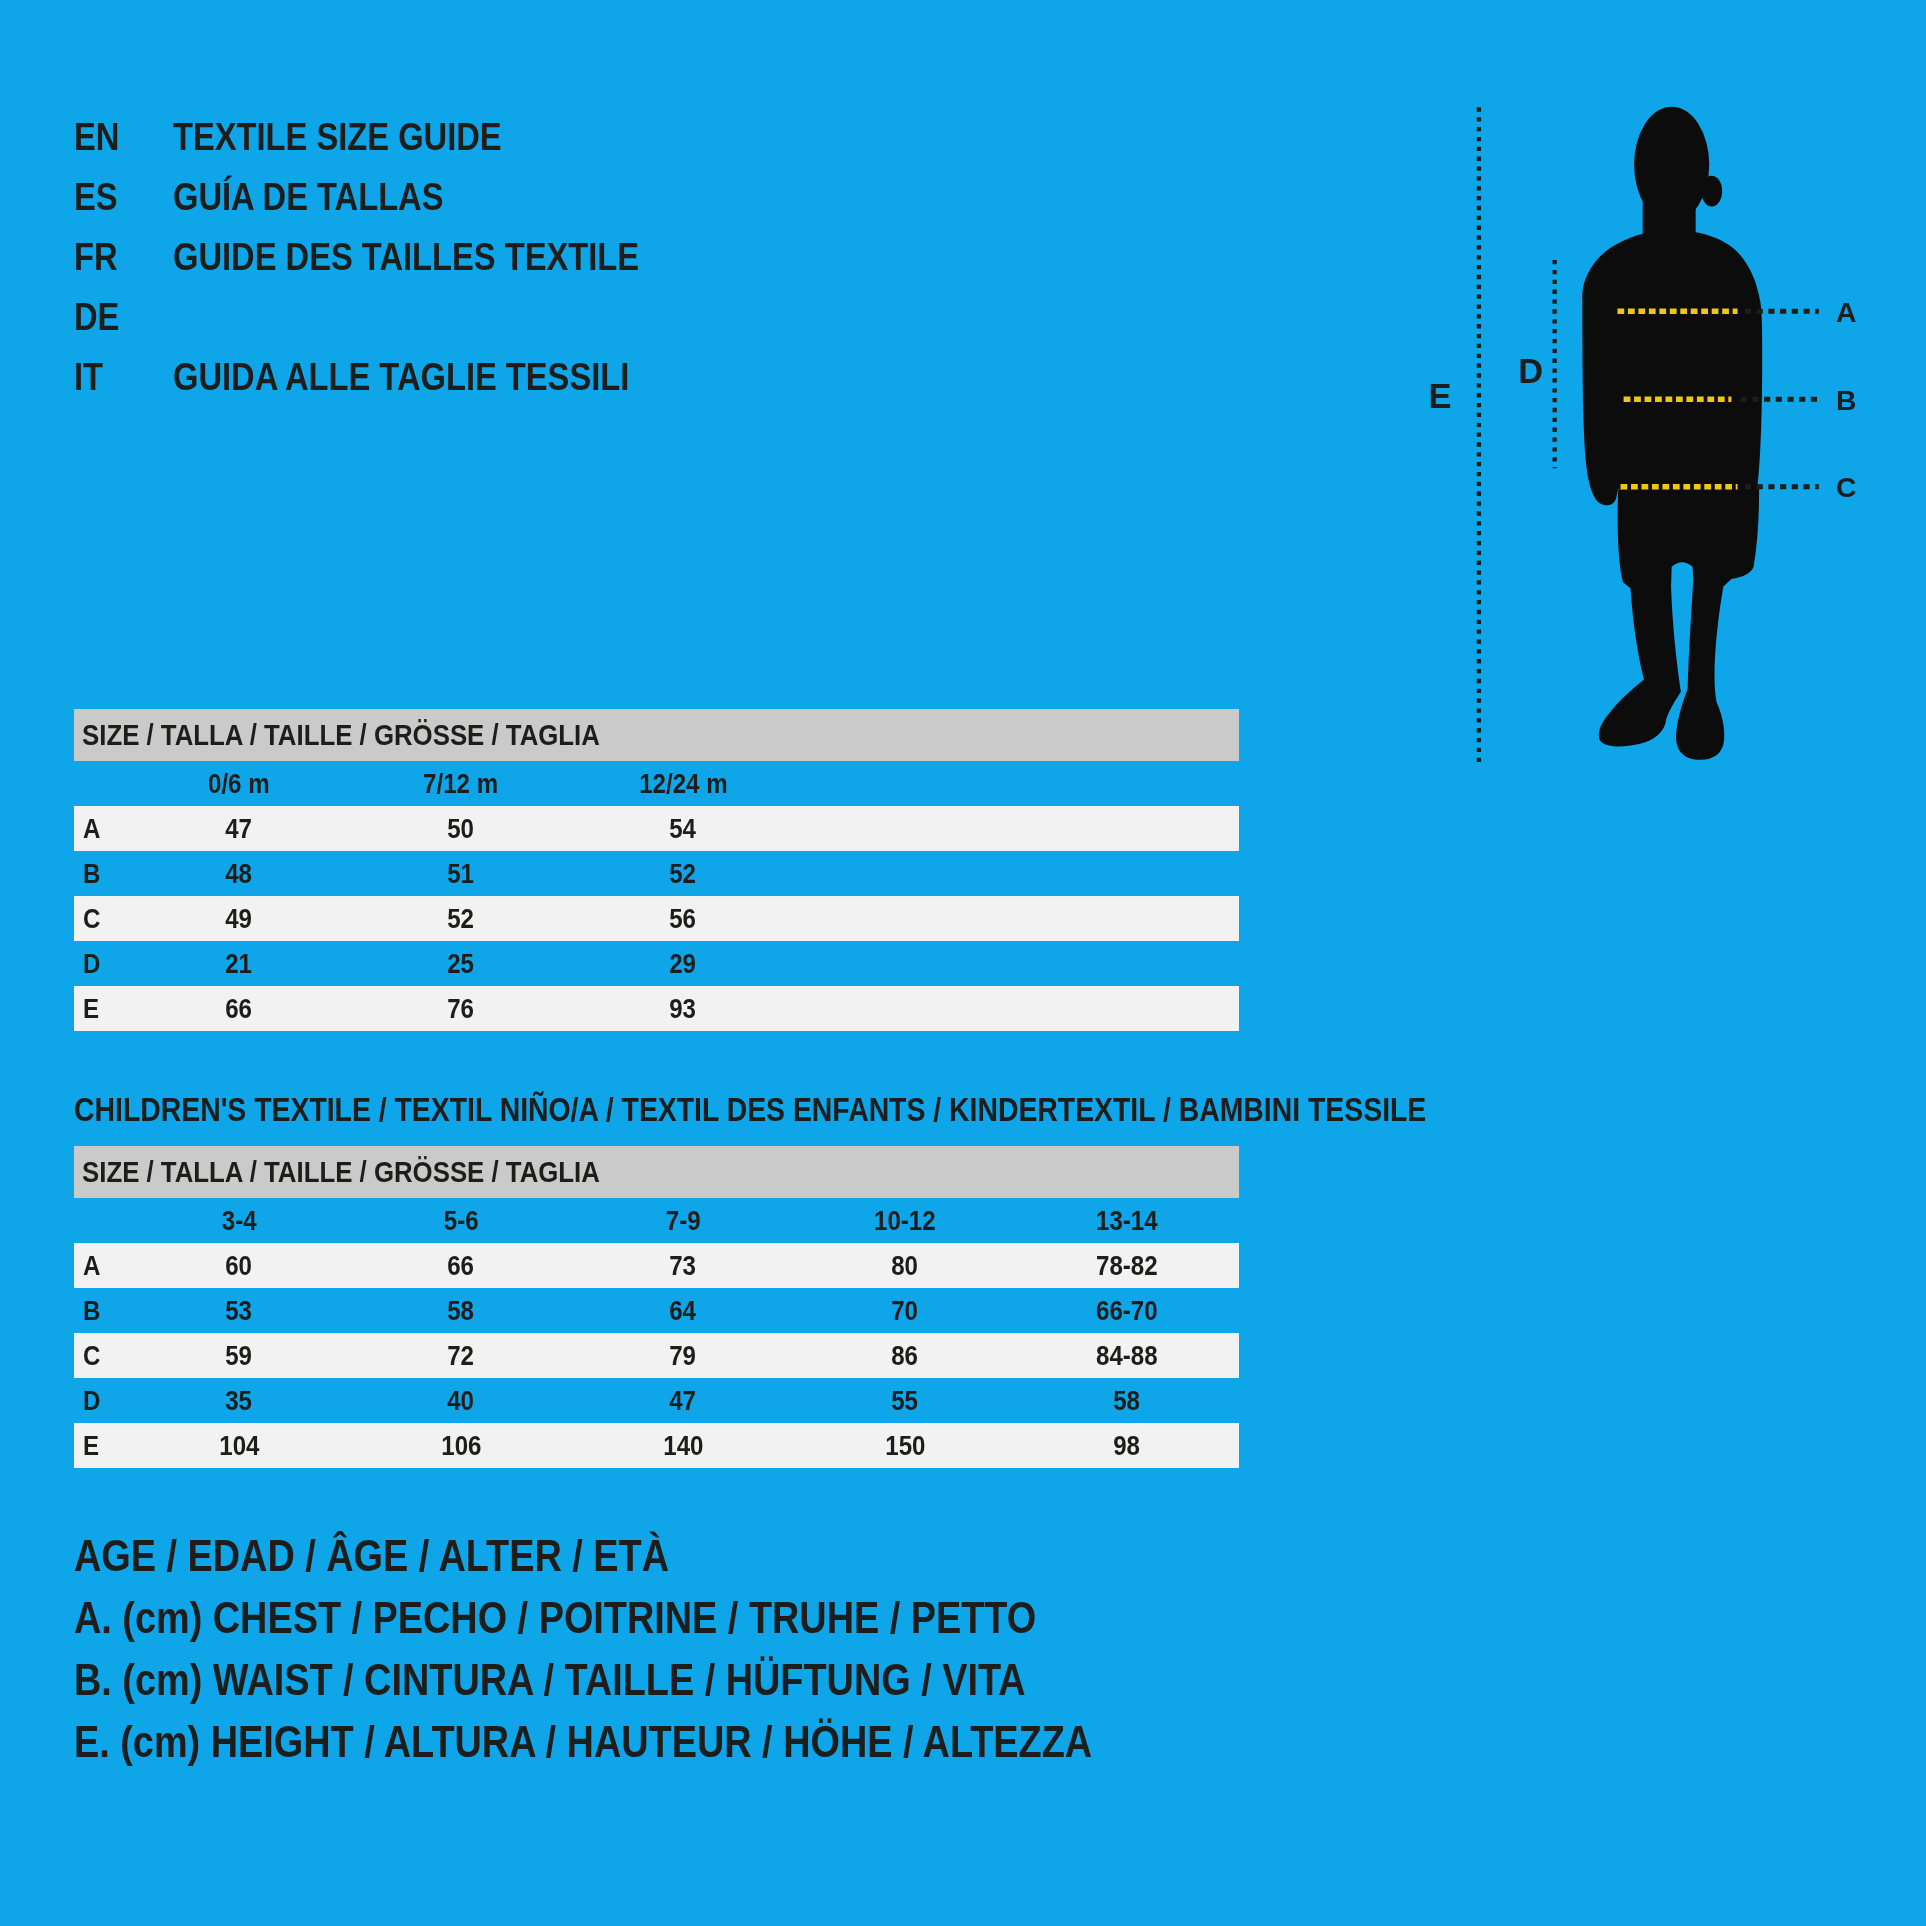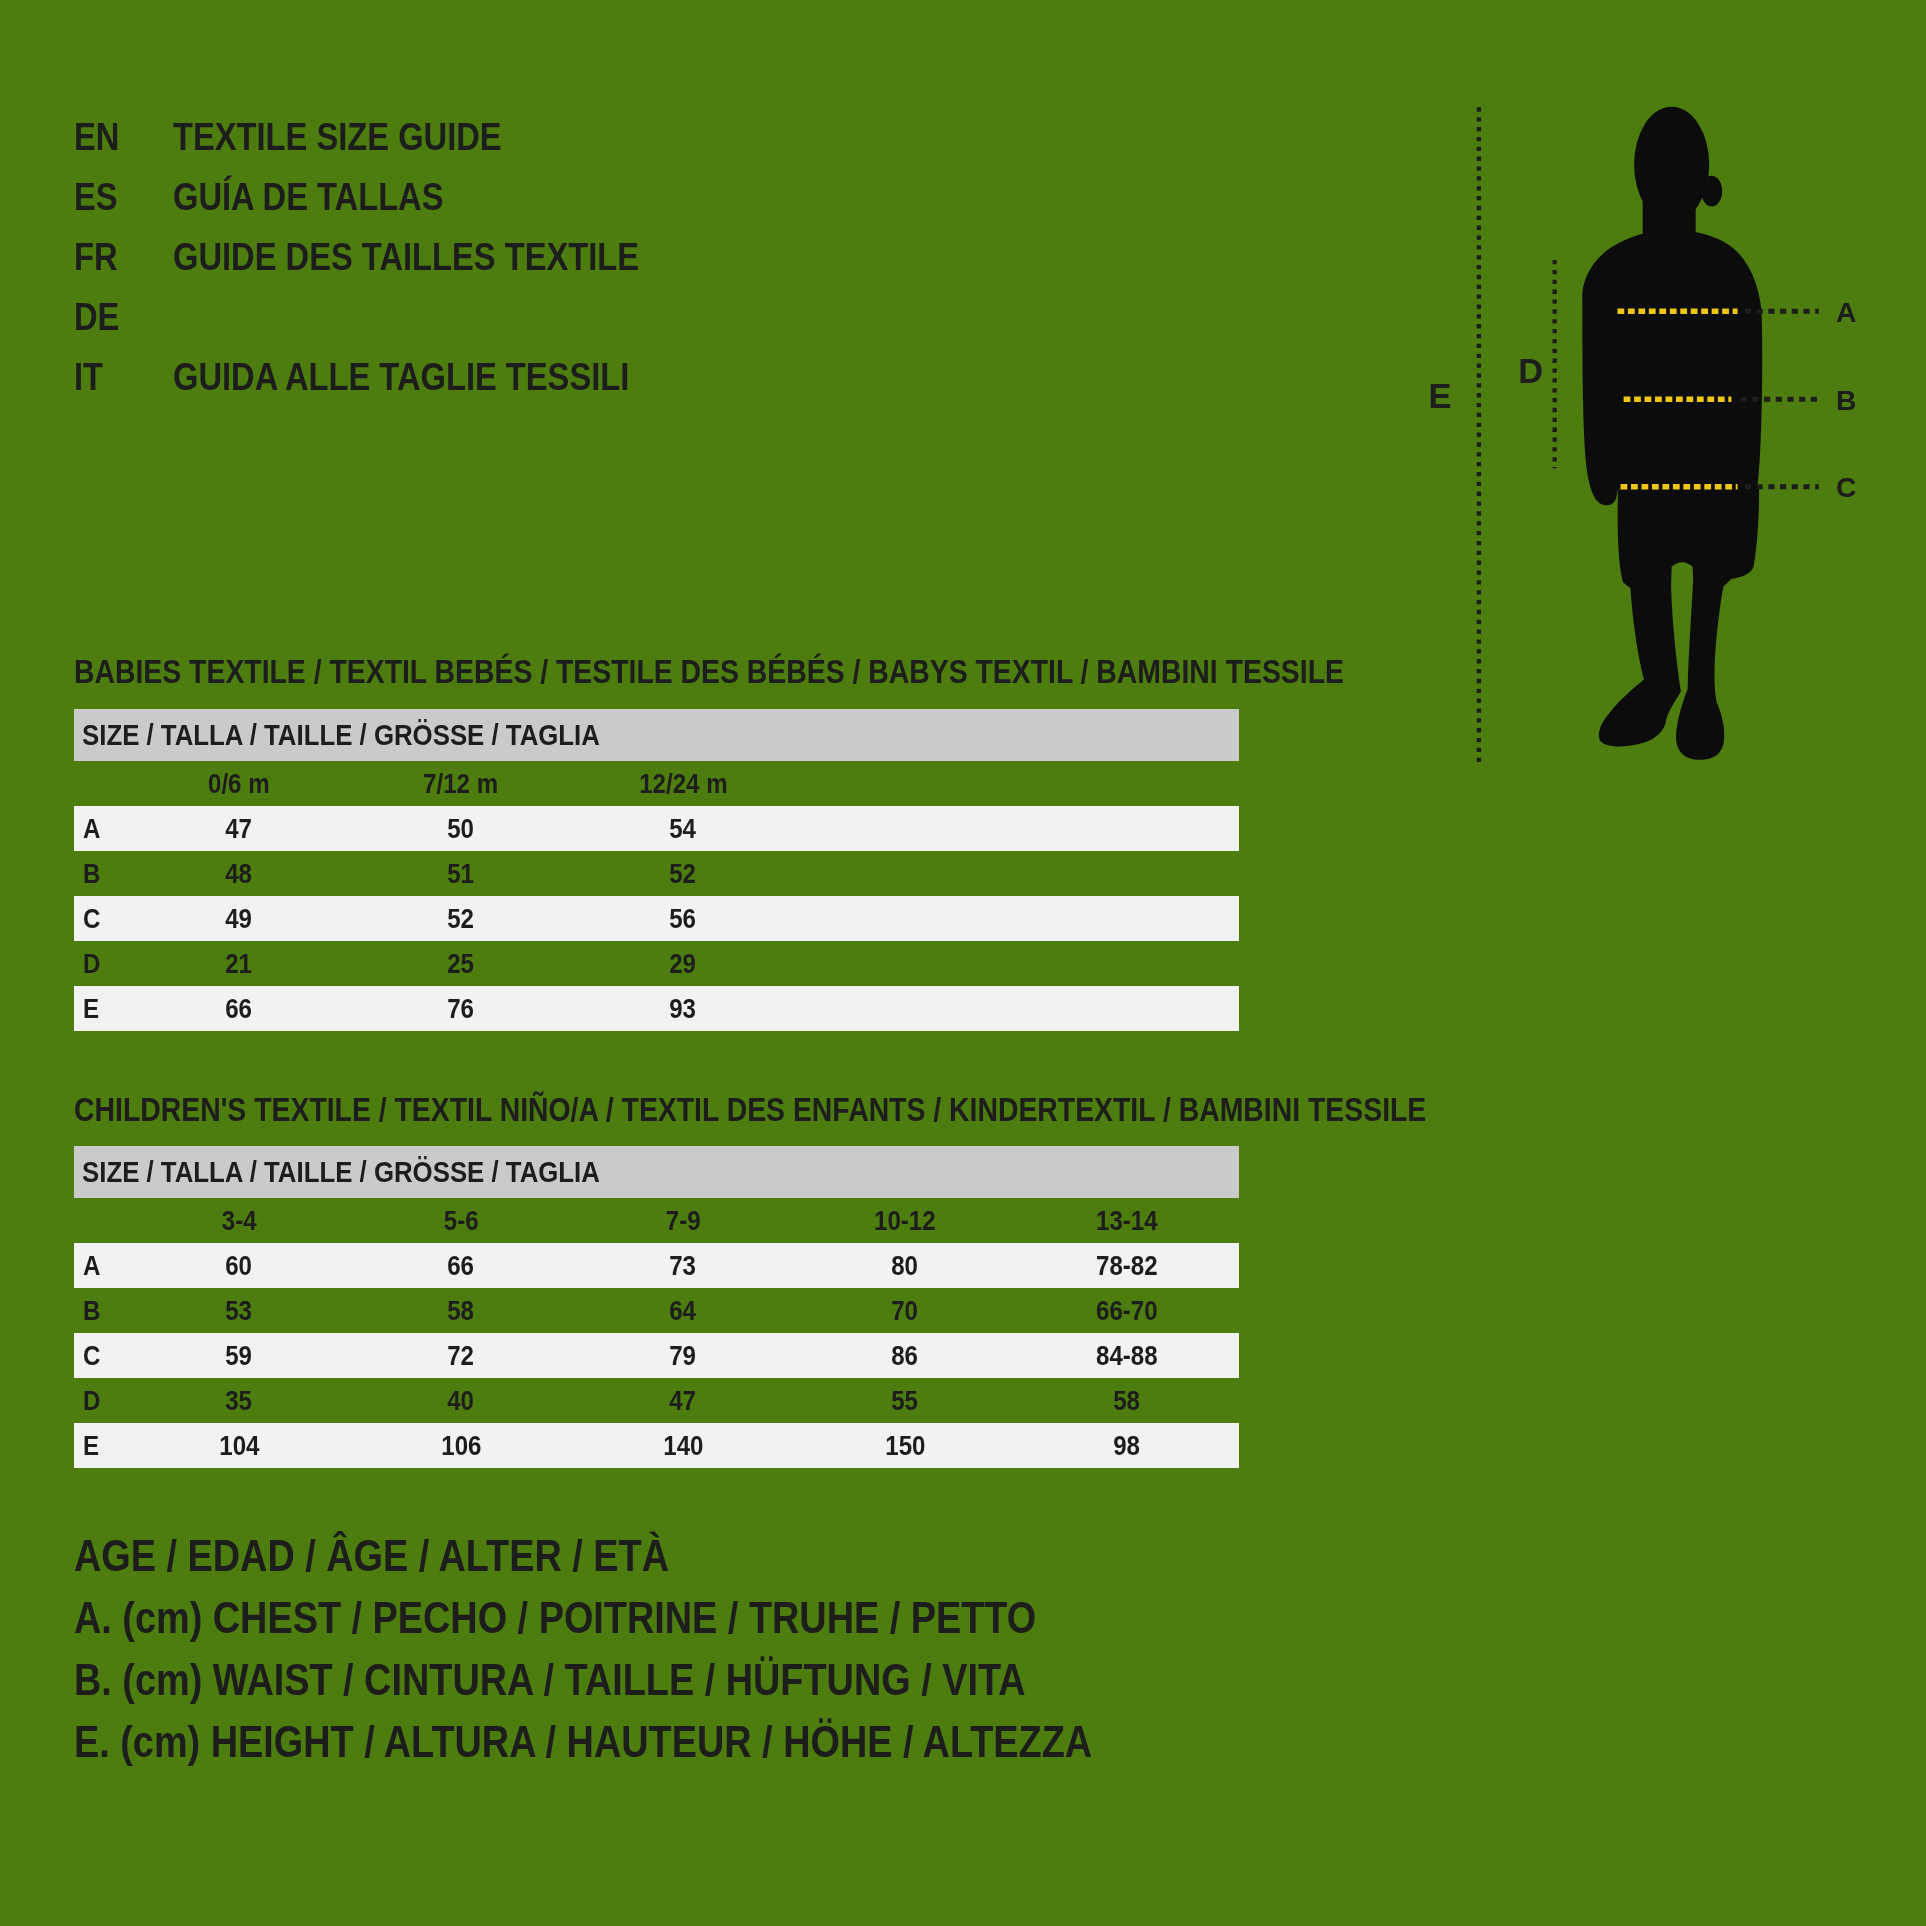--- a/index.html
+++ b/index.html
@@ -1,17 +1,17 @@
 <!DOCTYPE html>
 <html style="font-size:10px"><head>
 <meta charset="utf-8">
 <style>
   html,body { margin:0; padding:0; background:#ffffff; }
   #page {
-    position:relative; width:1926px; height:1926px; background:#4d7c0f;
+    position:relative; width:1926px; height:1926px; background:#0ea5e9;
     font-family:"Liberation Sans", sans-serif; font-weight:700; color:#1d1d1b;
     overflow:hidden;
   }
   .t  { display:inline-block; transform:scaleX(0.86); transform-origin:0 50%; white-space:nowrap; }
   .tc { transform-origin:50% 50%; }
 
   
   #langs { position:absolute; left:74px; top:107px; }
   .langrow { display:flex; height:60px; align-items:center; font-size:38px; }
   .langcode { width:99px; }
@@ -129,23 +129,20 @@
       <line x1="552" y1="650" x2="672" y2="650" stroke="#1d1d1b" stroke-width="8" stroke-dasharray="10 9"></line>
     </g>
 
     <text class="abclabel" x="700" y="382">A</text>
     <text class="abclabel" x="700" y="525">B</text>
     <text class="abclabel" x="700" y="667">C</text>
     <text class="delabel" x="184" y="482">D</text>
     <text class="delabel" x="38" y="522">E</text>
   </svg>
 
-  <div class="secheading" style="top:654px">
-    <span class="t">BABIES TEXTILE / TEXTIL BEBÉS / TESTILE DES BÉBÉS / BABYS TEXTIL / BAMBINI TESSILE</span>
-  </div>
 
   <div class="table" style="top:709px">
     <div class="sizebar">
       <span class="t">SIZE / TALLA / TAILLE / GRÖSSE / TAGLIA</span>
     </div>
     <div class="trow">
       <div class="cell lbl"></div>
       <div class="cell">
           <span class="t tc">0/6 m</span>
         </div>

